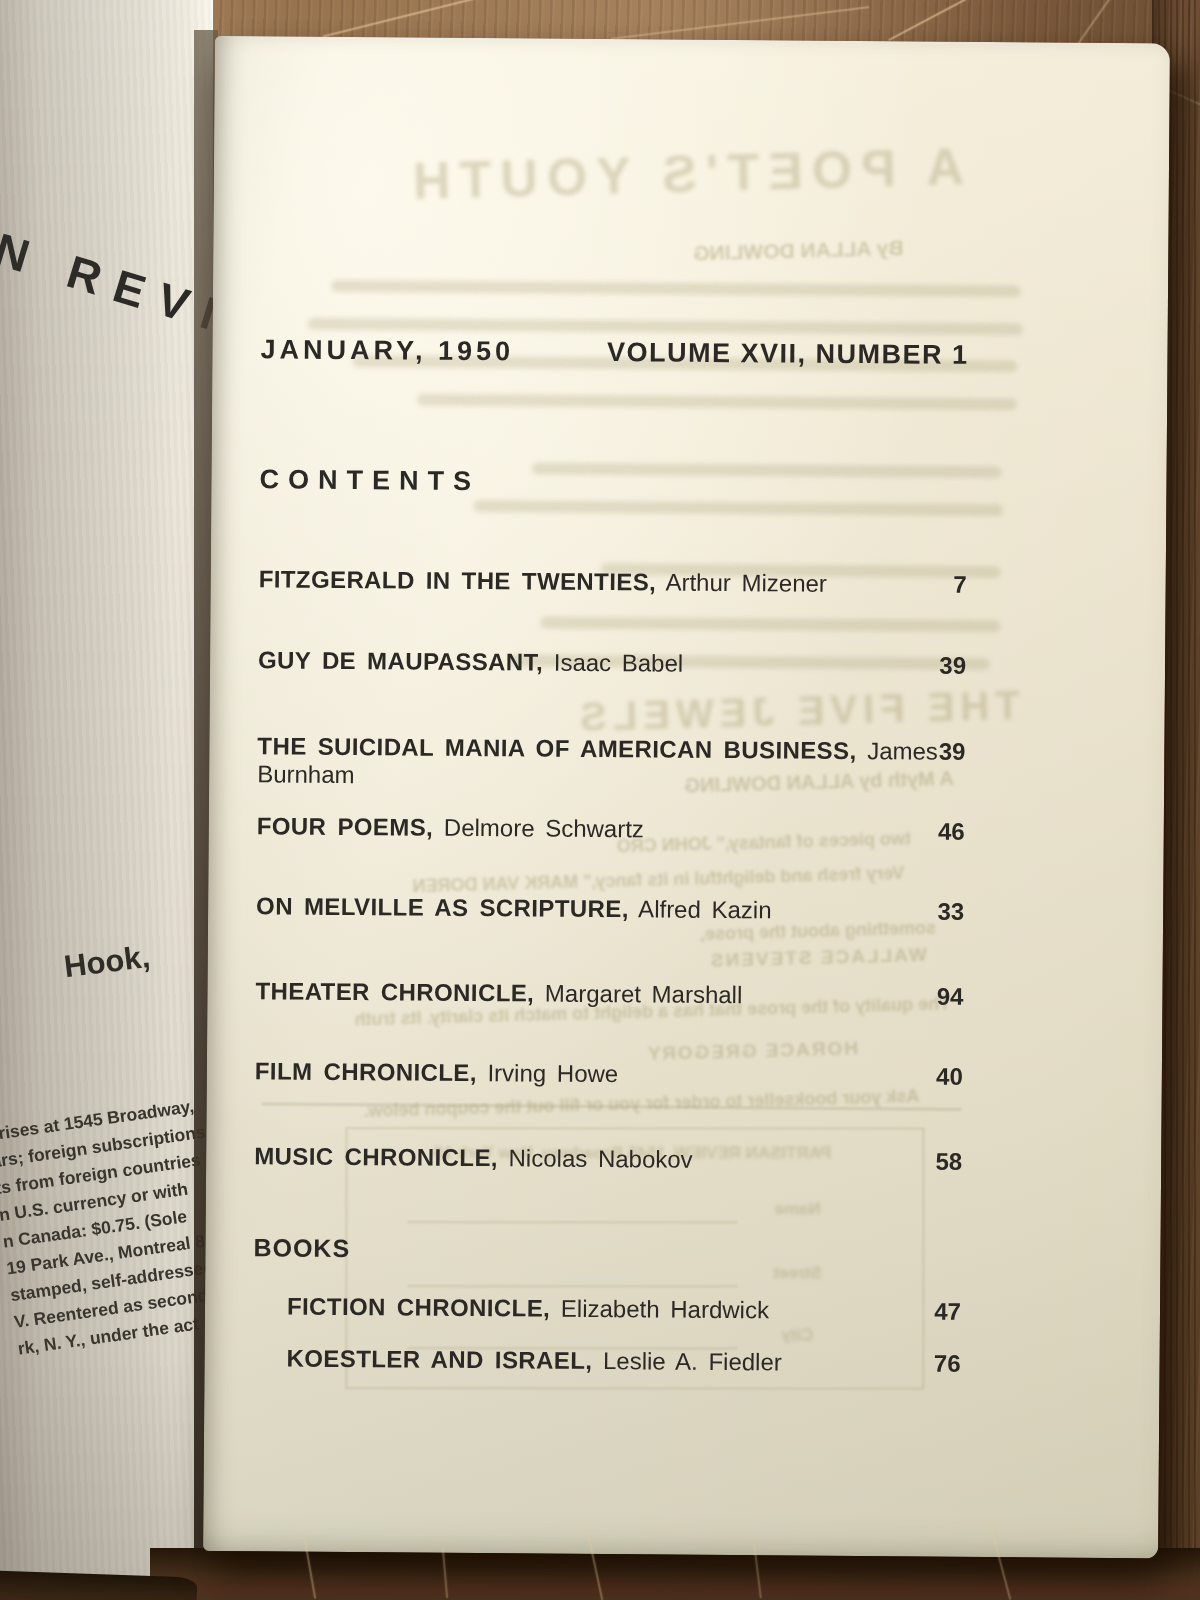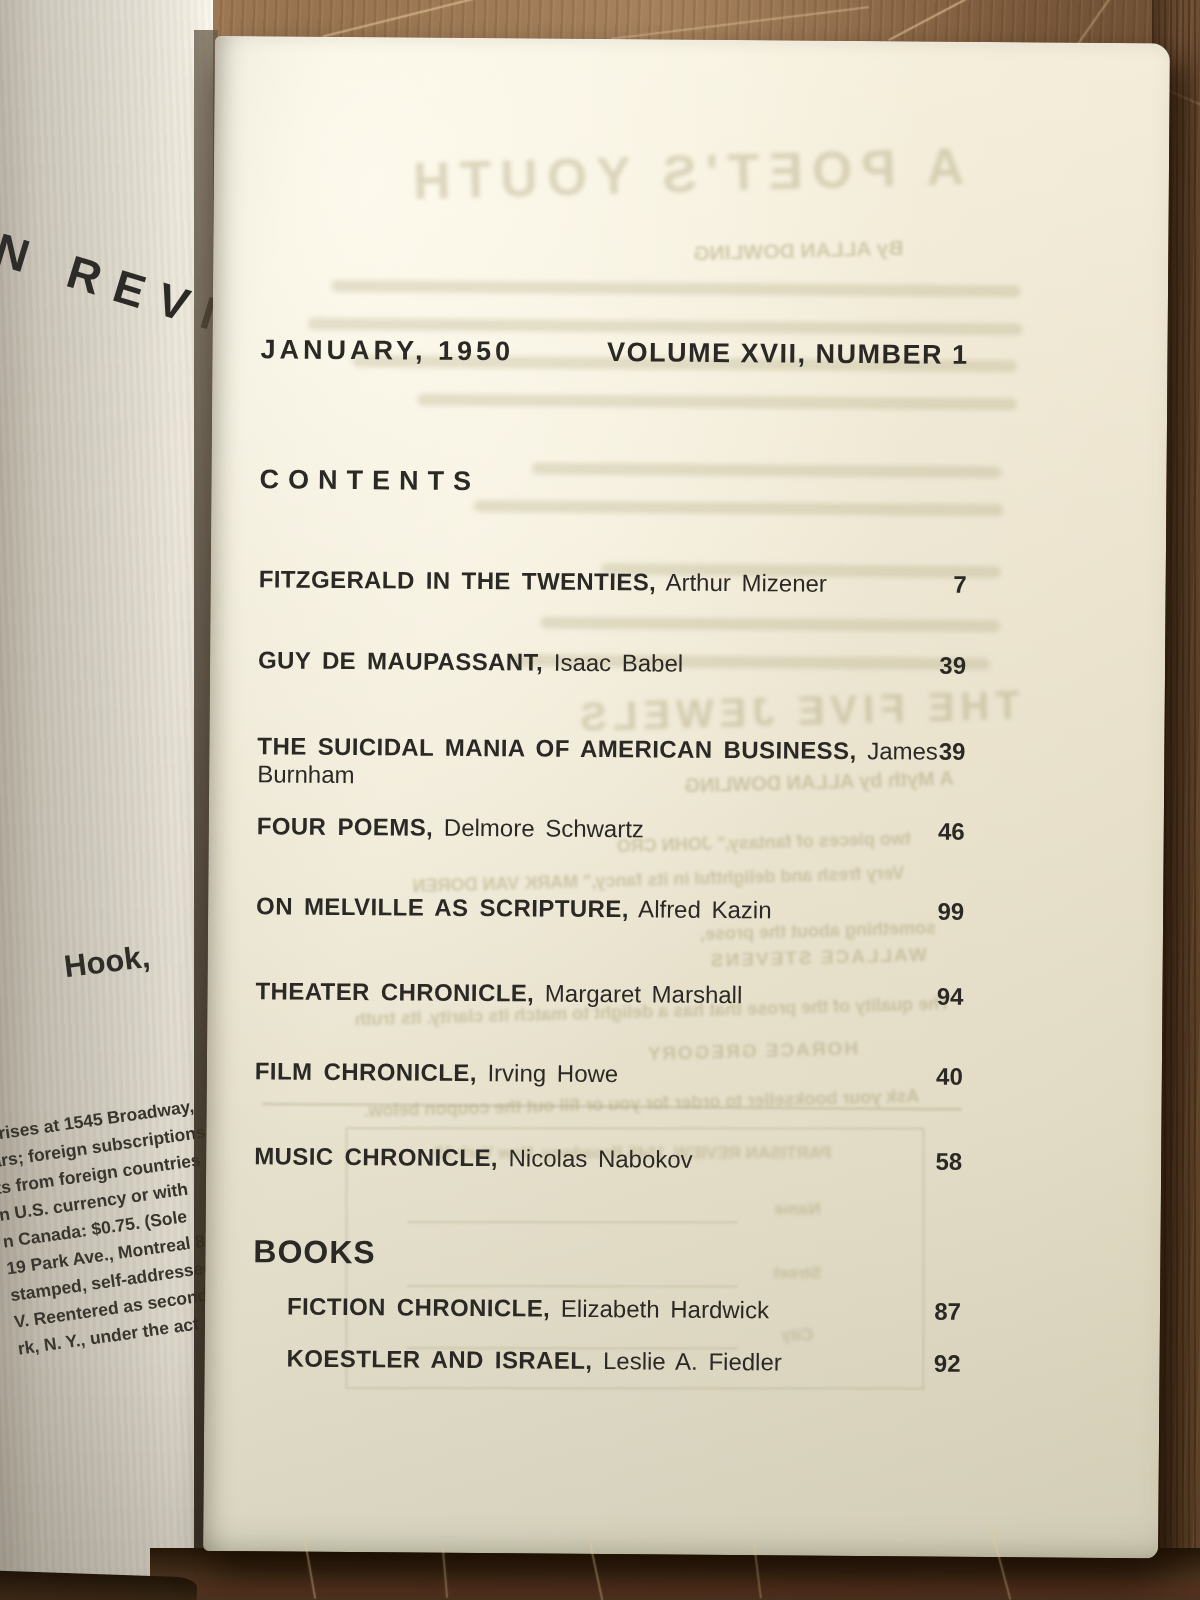--- a/index.html
+++ b/index.html
@@ -65,21 +65,21 @@
   .hdr-row{left:48px;width:708px;top:298px;}
   .issue{font-weight:700;font-size:27px;letter-spacing:4px;}
   .volume{font-weight:700;font-size:27px;letter-spacing:1.5px;}
   .contents-h{position:absolute;left:48px;top:428px;font-weight:700;font-size:27px;letter-spacing:9px;}
   .toc-row{left:48px;width:708px;}
   .toc-row.indent{left:82px;width:674px;}
   .t{font-size:24px;word-spacing:4px;}
   .cap{font-weight:700;letter-spacing:0.4px;}
   .auth{font-weight:400;}
   .num{font-weight:700;font-size:24px;}
-  .books-h{position:absolute;left:48px;top:1197px;font-weight:700;font-size:32px;letter-spacing:1px;}
+  .books-h{position:absolute;left:48px;top:1197px;font-weight:700;font-size:25px;letter-spacing:1px;}
 </style>
 </head>
 <body>
 
 <div class="scene">
 
   <div class="wood"></div>
   <div class="scratch" style="left:320px;top:10px;width:210px;transform:rotate(-14deg);"></div>
   <div class="scratch" style="left:610px;top:22px;width:260px;transform:rotate(-7deg);opacity:.7;"></div>
   <div class="scratch" style="left:880px;top:4px;width:150px;transform:rotate(-28deg);"></div>
@@ -162,44 +162,44 @@
       <div class="toc-row" style="top:696px;">
         <span class="t"><span class="cap">THE SUICIDAL MANIA OF AMERICAN BUSINESS,</span> <span class="auth">James Burnham</span></span>
         <span class="num">39</span>
       </div>
       <div class="toc-row" style="top:776px;">
         <span class="t"><span class="cap">FOUR POEMS,</span> <span class="auth">Delmore Schwartz</span></span>
         <span class="num">46</span>
       </div>
       <div class="toc-row" style="top:856px;">
         <span class="t"><span class="cap">ON MELVILLE AS SCRIPTURE,</span> <span class="auth">Alfred Kazin</span></span>
-        <span class="num">99</span>
+        <span class="num">33</span>
       </div>
       <div class="toc-row" style="top:941px;">
         <span class="t"><span class="cap">THEATER CHRONICLE,</span> <span class="auth">Margaret Marshall</span></span>
         <span class="num">94</span>
       </div>
       <div class="toc-row" style="top:1021px;">
         <span class="t"><span class="cap">FILM CHRONICLE,</span> <span class="auth">Irving Howe</span></span>
         <span class="num">40</span>
       </div>
       <div class="toc-row" style="top:1106px;">
         <span class="t"><span class="cap">MUSIC CHRONICLE,</span> <span class="auth">Nicolas Nabokov</span></span>
         <span class="num">58</span>
       </div>
 
       <div class="books-h">BOOKS</div>
 
       <div class="toc-row indent" style="top:1256px;">
         <span class="t"><span class="cap">FICTION CHRONICLE,</span> <span class="auth">Elizabeth Hardwick</span></span>
-        <span class="num">87</span>
+        <span class="num">47</span>
       </div>
       <div class="toc-row indent" style="top:1308px;">
         <span class="t"><span class="cap">KOESTLER AND ISRAEL,</span> <span class="auth">Leslie A. Fiedler</span></span>
-        <span class="num">92</span>
+        <span class="num">76</span>
       </div>
     </div>
   </div>
 
   <div class="scratch" style="left:280px;top:1568px;width:60px;transform:rotate(80deg);opacity:.6;"></div>
   <div class="scratch" style="left:420px;top:1572px;width:50px;transform:rotate(85deg);opacity:.5;"></div>
   <div class="scratch" style="left:560px;top:1565px;width:70px;transform:rotate(78deg);opacity:.55;"></div>
   <div class="scratch" style="left:730px;top:1570px;width:55px;transform:rotate(83deg);opacity:.45;"></div>
   <div class="scratch" style="left:960px;top:1560px;width:80px;transform:rotate(75deg);opacity:.5;"></div>
 

